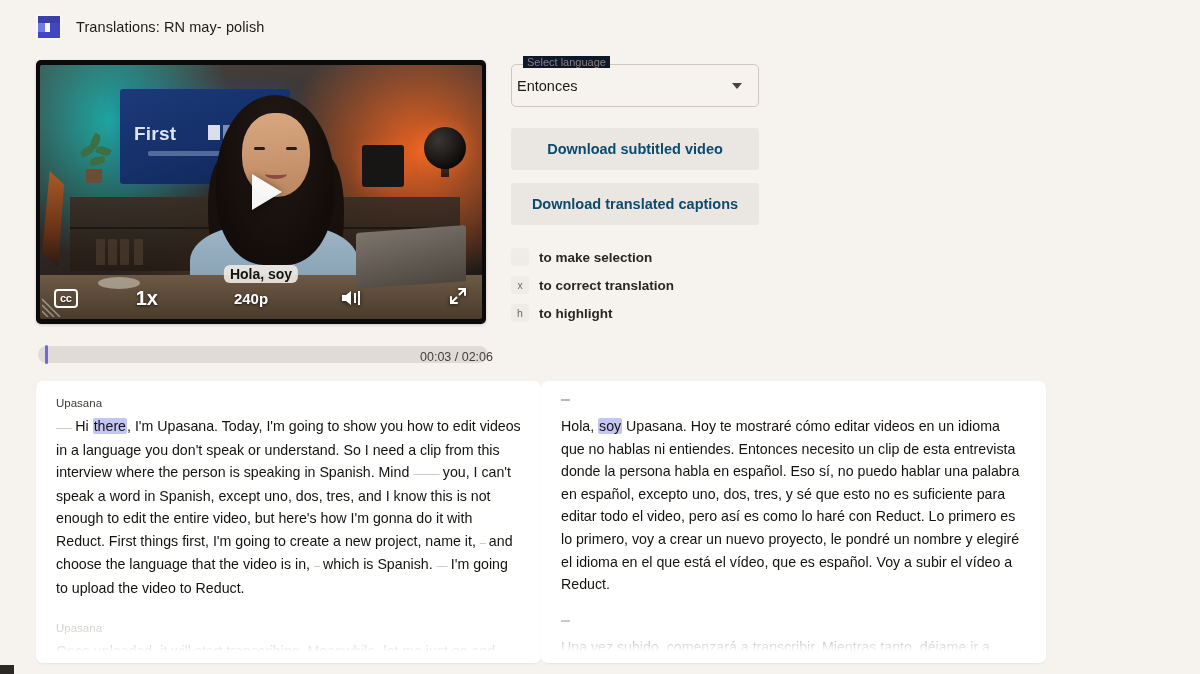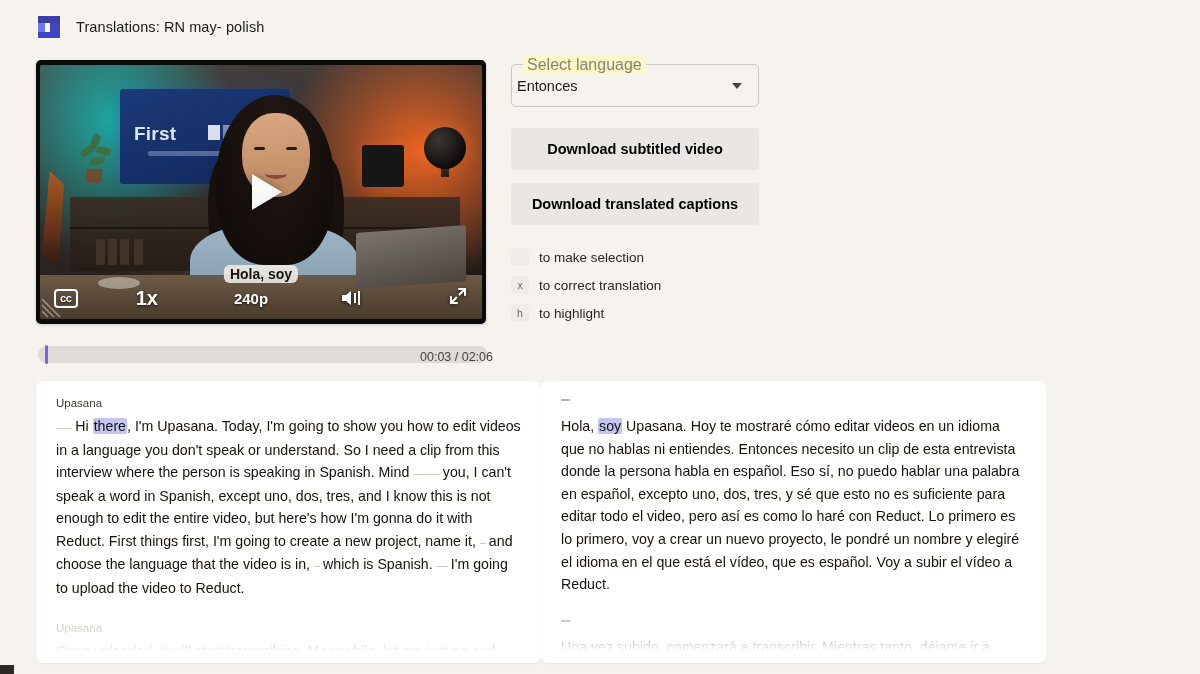--- a/index.html
+++ b/index.html
@@ -104,38 +104,38 @@
 
   
   .timeline-row { position: absolute; left: 38px; top: 346px; width: 450px; display: flex; align-items: center; }
   .track { position: relative; flex: 1; height: 17px; background: #e0dbd6; border-radius: 9px; cursor: pointer; }
   .playhead { position: absolute; left: 7px; top: -1px; width: 3px; height: 19px; background: #6b6bd8; border-radius: 2px; }
   .time-label { position: absolute; left: 420px; top: 350px; font-size: 12.5px; color: #44403c; white-space: nowrap; }
 
   
   .sel-field { position: absolute; left: 511px; top: 64px; width: 248px; height: 43px;
     border: 1px solid #cfc8c1; border-radius: 5px; background: transparent; cursor: pointer; }
-  .sel-legend { position: absolute; left: 523px; top: 56px; background: #fef9c3; padding: 0 4px;
-    font-size: 16px; color: #8a817a; }
+  .sel-legend { position: absolute; left: 523px; top: 56px; background: #0f172a; padding: 0 4px;
+    font-size: 11px; color: #8a817a; }
   .sel-value { position: absolute; left: 517px; top: 78px; font-size: 14.5px; color: #1c1b1a; }
   .sel-caret { position: absolute; right: 16px; top: 18px; width: 0; height: 0;
     border-left: 5px solid transparent; border-right: 5px solid transparent; border-top: 6px solid #49433e; }
 
   .dl-btn { position: absolute; left: 511px; width: 248px; height: 42px; background: #eae6e2;
     border: none; border-radius: 3px; font-family: inherit; font-size: 14.5px; font-weight: 700;
-    color: #000000; cursor: pointer; }
+    color: #0c4a6e; cursor: pointer; }
   .dl-btn.b1 { top: 128px; }
   .dl-btn.b2 { top: 183px; }
 
   .hints { position: absolute; left: 511px; top: 243px; }
   .hint { display: flex; align-items: center; height: 28px; }
   .key { width: 18px; height: 18px; border-radius: 4px; background: #efebe6;
     display: flex; align-items: center; justify-content: center;
     font-size: 10.5px; color: #6e6862; margin-right: 10px; flex: 0 0 auto; }
-  .hint-label { font-size: 13.5px; color: #2a2723; }
+  .hint-label { font-size: 13.5px; color: #2a2723; font-weight: bold; }
 
   
   .cards { position: absolute; left: 36px; top: 381px; width: 1010px; height: 282px;
     display: flex; }
   .card { position: relative; flex: 1; background: #ffffff; border-radius: 7px;
     box-shadow: 0 1px 2px rgba(0,0,0,.06); overflow: hidden; padding: 16px 20px 0 20px; }
   .card::after { content: ""; position: absolute; left: 0; right: 0; bottom: 0; height: 52px;
     background: linear-gradient(180deg, rgba(255,255,255,0), #ffffff 78%); pointer-events: none; }
   .speaker-name { font-size: 11.5px; color: #3e3a36; margin-bottom: 6px; }
   .speaker-name.faded { color: #b7b2ad; }

